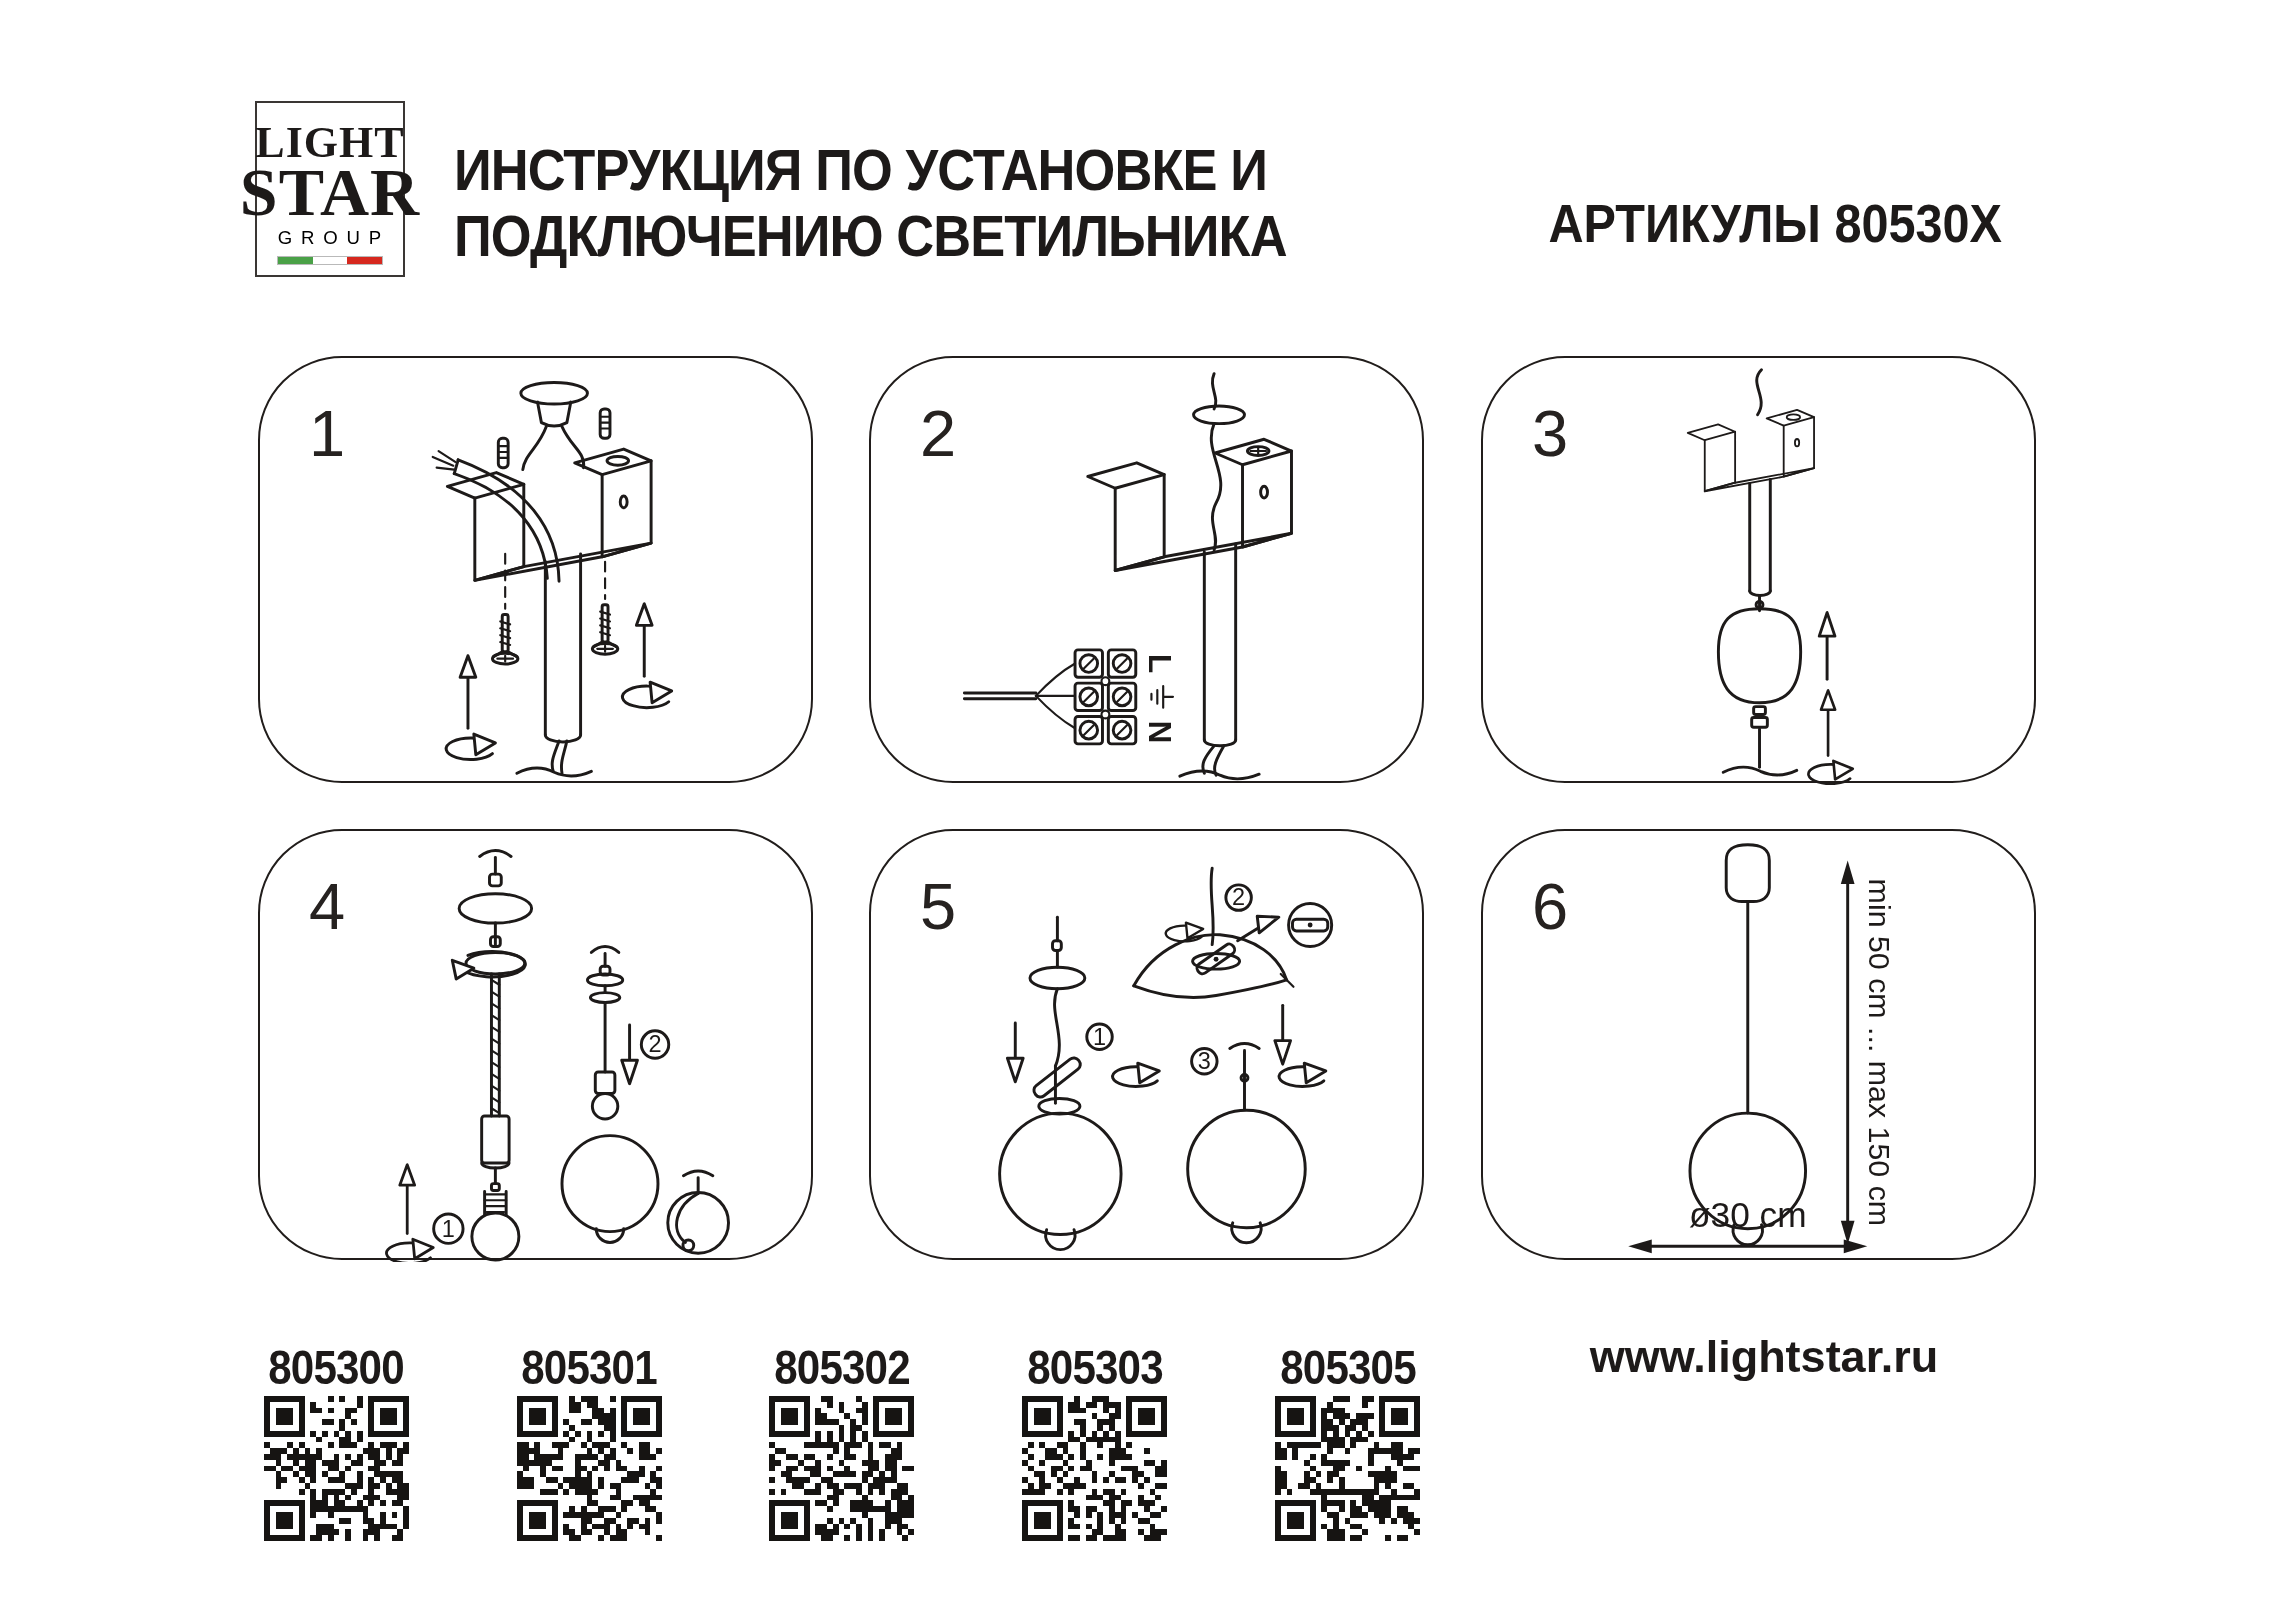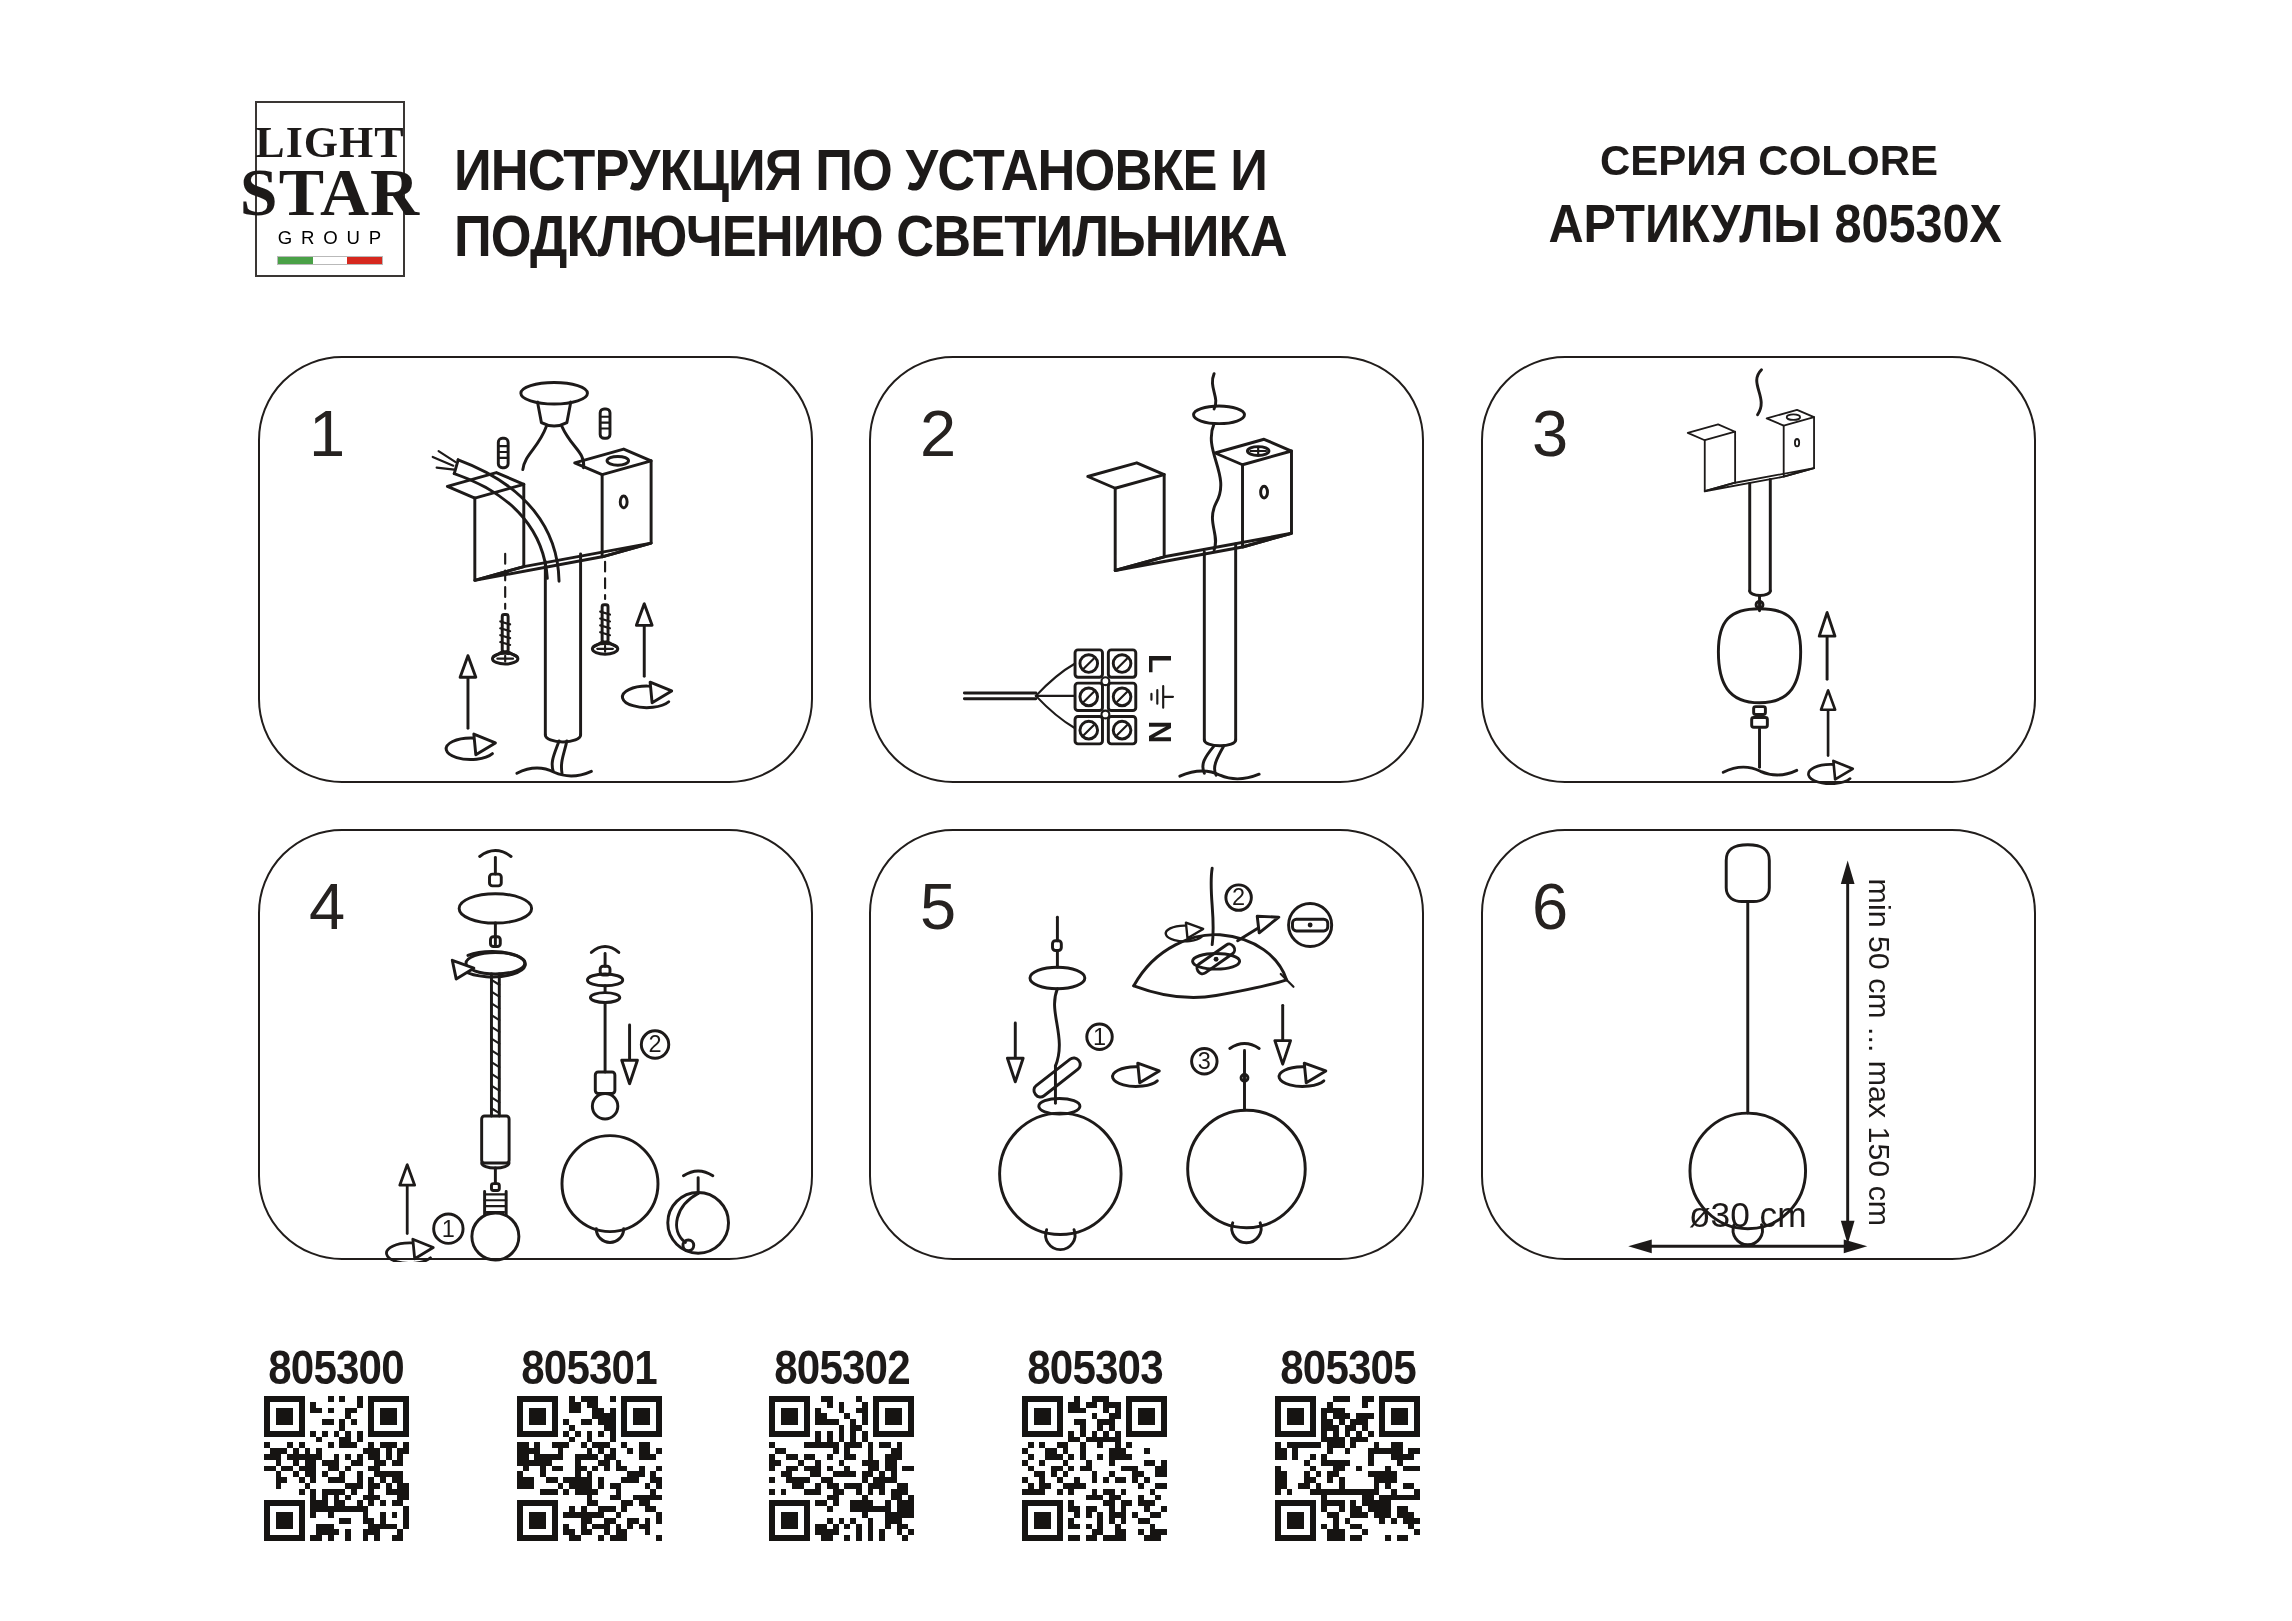--- a/index.html
+++ b/index.html
@@ -104,21 +104,20 @@
     <div class="logo-group">GROUP</div>
     <div class="flag">
       <span style="background:#4aa147"></span>
       <span style="background:#ffffff"></span>
       <span style="background:#d6281e"></span>
     </div>
   </div>
 
   <div class="abs title-line" style="top:137px">ИНСТРУКЦИЯ ПО УСТАНОВКЕ И</div>
   <div class="abs title-line" style="top:203px">ПОДКЛЮЧЕНИЮ СВЕТИЛЬНИКА</div>
-  <div class="abs series">СЕРИЯ COLORE</div>
   <div class="abs articles-title">АРТИКУЛЫ 80530X</div>
 
   <div class="panel r1 c1">
     <div class="stepnum">1</div>
     <svg class="draw" width="555" height="427" viewBox="0 0 566 436">
       <g>
         <ellipse cx="300" cy="36" rx="34" ry="11"></ellipse>
         <path d="M283,45 L287,66 Q300,73 313,66 L317,45"></path>
         <path d="M292,70 C284,92 270,98 268,114"></path>
         <path d="M308,70 C318,92 332,96 330,112"></path>
@@ -1464,14 +1463,15 @@
       <rect x="9" y="24" width="1" height="1"></rect>
       <rect x="10" y="24" width="1" height="1"></rect>
       <rect x="11" y="24" width="1" height="1"></rect>
       <rect x="13" y="24" width="1" height="1"></rect>
       <rect x="14" y="24" width="1" height="1"></rect>
       <rect x="19" y="24" width="1" height="1"></rect>
       <rect x="21" y="24" width="1" height="1"></rect>
       <rect x="22" y="24" width="1" height="1"></rect>
     </svg>
 
+  <div class="abs website">www.lightstar.ru</div>
 </div>
 
 
 </body></html>

